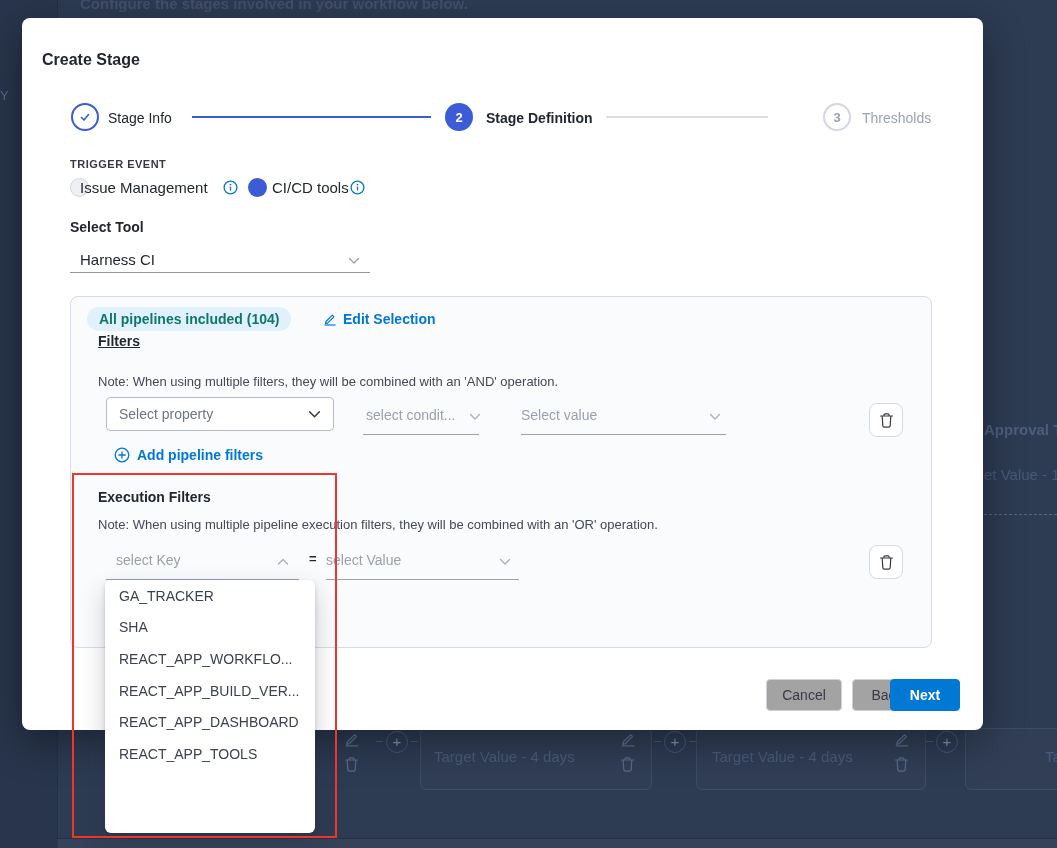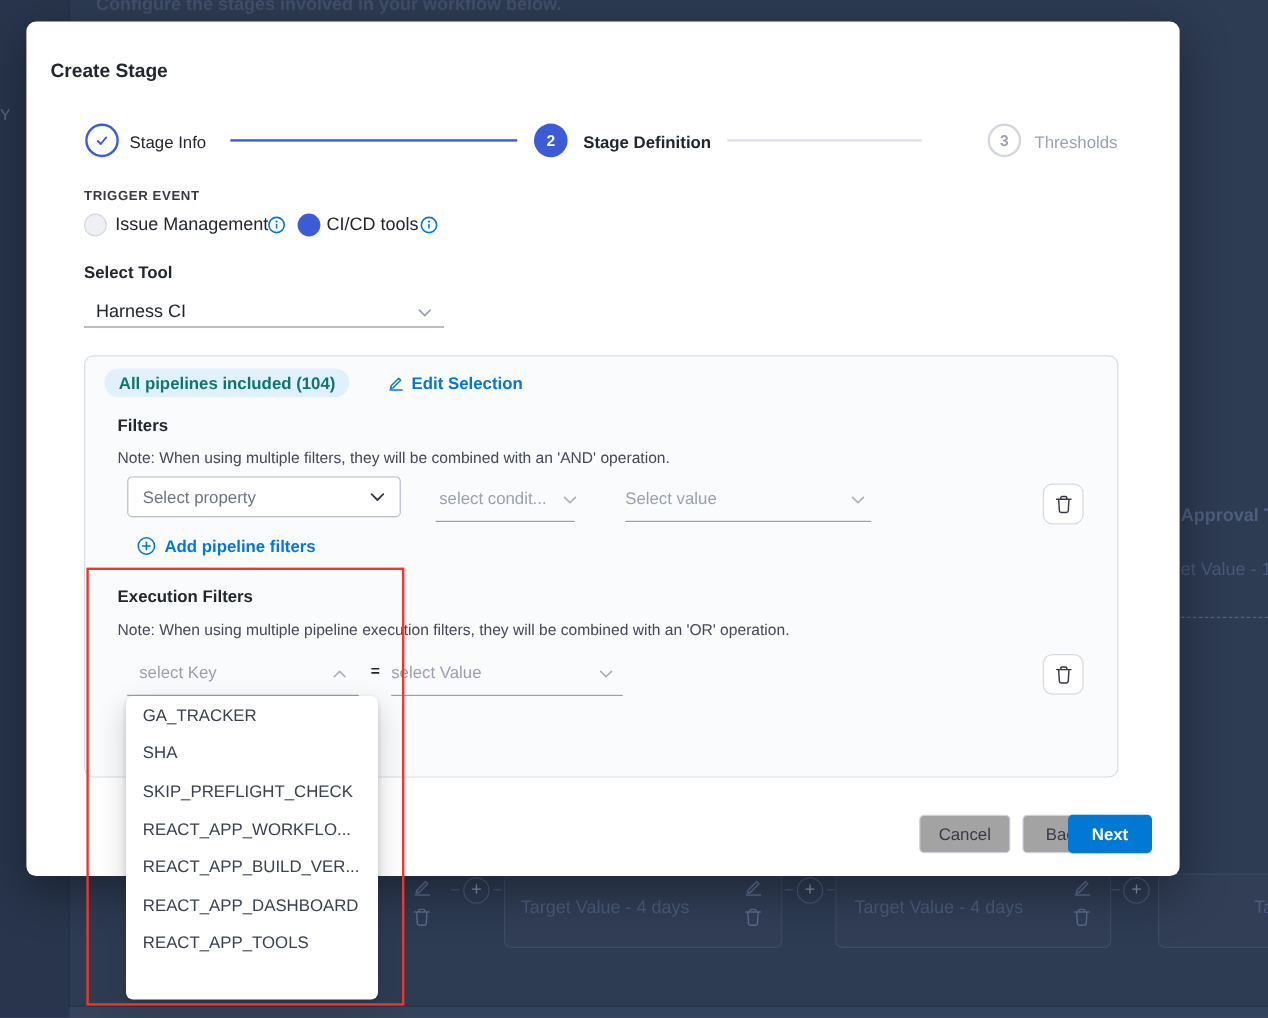--- a/index.html
+++ b/index.html
@@ -42,40 +42,40 @@
   .lbl3{left:840px;color:#9aa2b2;}
   .conn-blue{left:170px;top:98px;width:239px;height:2px;background:#3b5cd6;}
   .conn-gray{left:584px;top:98px;width:162px;height:1.5px;background:#dcdee8;}
 
   
   .trigger-label{left:48px;top:140px;font-size:11px;font-weight:700;letter-spacing:.5px;color:#383946;}
   .radio{width:19px;height:19px;border-radius:50%;box-sizing:border-box;}
   .radio-off{left:48px;top:160px;background:#eff0f4;border:1px solid #d4d7e0;}
   .radio-on{left:226px;top:160px;background:#3b5cd6;}
   .radio-label{top:161px;font-size:15px;color:#22272f;}
-  .rlbl1{left:74px;}
+  .rlbl1{left:58px;}
   .rlbl2{left:250px;}
   .info{color:#0278d5;line-height:0;}
   .info1{left:201px;top:162px;}
   .info2{left:328px;top:162px;}
 
   
   .tool-label{left:48px;top:201px;font-size:14px;font-weight:700;color:#22272f;}
   .tool-value{left:58px;top:233px;font-size:15px;color:#22272f;}
   .tool-chevron{left:326px;top:239px;color:#9aa2b2;line-height:0;}
   .tool-underline{left:48px;top:254px;width:300px;height:1px;background:#8f94a1;}
 
   
   .panel{left:48px;top:278px;width:862px;height:352px;background:#fafbfc;border:1px solid #d9dbe6;border-radius:8px;box-sizing:border-box;}
   .badge{left:16px;top:10px;height:24px;padding:0 12px;background:#e1f1fb;border-radius:12px;
          font-size:14px;font-weight:600;color:#0f766e;line-height:24px;}
   .edit-link{left:252px;top:14px;font-size:14px;font-weight:600;color:#0278d5;display:flex;align-items:center;gap:6px;}
   .sec-heading{font-size:14px;font-weight:700;color:#22272f;}
   .sec-note{font-size:13px;color:#44475a;}
-  .f-heading{left:27px;top:49px;}
+  .f-heading{left:27px;top:36px;text-decoration:underline;}
   .f-note{left:27px;top:77px;}
   .prop-box{left:35px;top:100px;width:228px;height:34px;background:#fff;border:1px solid #b6bac7;border-radius:4px;box-sizing:border-box;
             display:flex;align-items:center;justify-content:space-between;padding:0 12px;}
   .prop-ph{font-size:14px;color:#6e7485;}
   .dark-chevron{color:#383946;line-height:0;}
   .lite-chevron{color:#a7adba;line-height:0;}
   .ph{font-size:14px;color:#9aa0ae;}
   .cond-ph{left:295px;top:110px;}
   .cond-chev{left:398px;top:116px;}
   .cond-line{left:292px;top:137px;width:116px;height:1px;background:#9aa0b2;}
@@ -324,21 +324,20 @@
 
     <button class="abs btn btn-light btn-cancel">Cancel</button>
     <button class="abs btn btn-light btn-back">Back</button>
     <button class="abs btn btn-next">Next</button>
   </div>
 
   <div class="abs dropdown">
     <div class="dd-list">
         <div class="dd-item">GA_TRACKER</div>
         <div class="dd-item">SHA</div>
-        <div class="dd-item">SKIP_PREFLIGHT_CHECK</div>
         <div class="dd-item">REACT_APP_WORKFLO...</div>
         <div class="dd-item">REACT_APP_BUILD_VER...</div>
         <div class="dd-item">REACT_APP_DASHBOARD</div>
         <div class="dd-item">REACT_APP_TOOLS</div>
       </div>
   </div>
 
   <div class="abs red-rect"></div>
 
 </div>

